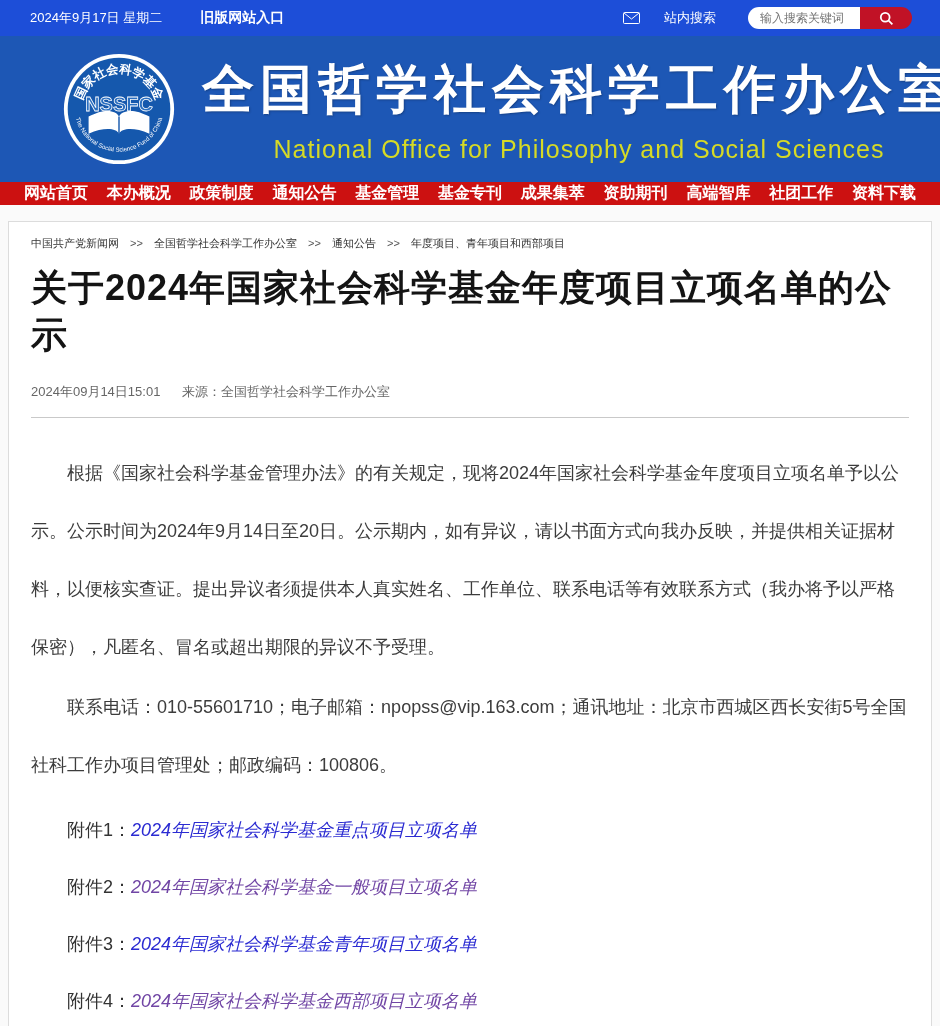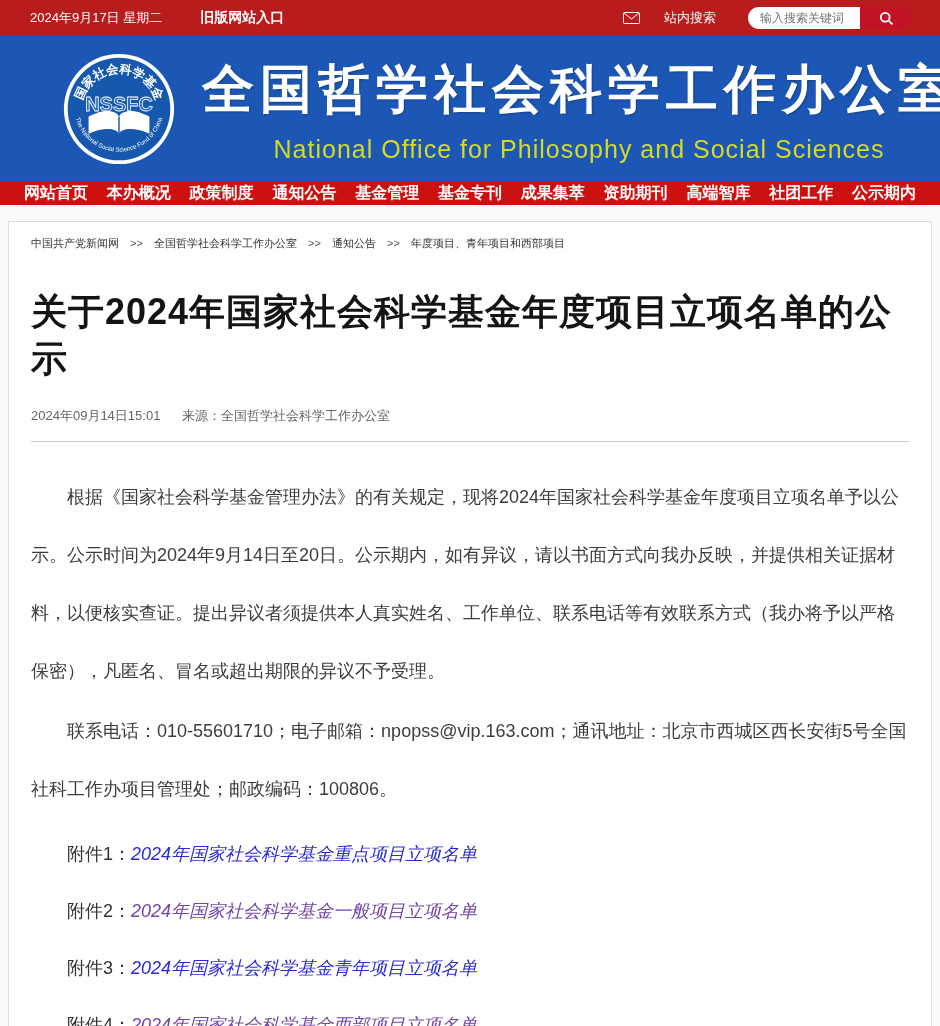--- a/index.html
+++ b/index.html
@@ -3,21 +3,21 @@
 <meta charset="utf-8">
 <style>
   * { margin:0; padding:0; box-sizing:border-box; }
   html,body { width:940px; }
   body {
     font-family:"Liberation Sans","DejaVu Sans",sans-serif;
     background:#fafafa; height:1026px; overflow:hidden; position:relative;
   }
   
   .topbar {
-    height:36px; background:#b91c1c; color:#fff;
+    height:36px; background:#1d4ed8; color:#fff;
     display:flex; align-items:center; justify-content:space-between;
     padding:0 28px 0 30px; font-size:13px;
   }
   .topbar-left { display:flex; align-items:center; gap:38px; }
   .old-site { color:#fff; font-weight:bold; text-decoration:none; font-size:14px; }
   .topbar-right { display:flex; align-items:center; gap:22px; }
   .mail-icon { display:inline-flex; align-items:center; cursor:pointer; margin-right:2px; }
   .search-label { font-size:13px; }
   .search-box { display:flex; height:22px; border-radius:11px; overflow:hidden; margin-left:10px; }
   .search-box input {
@@ -56,21 +56,21 @@
   }
   
   .content-box {
     background:#fff; border:1px solid #dcdcdc; margin:16px 8px 0 8px;
     padding:14px 22px 30px 22px; min-height:800px;
   }
   .breadcrumb { font-size:11px; color:#333; }
   .breadcrumb a { color:#333; text-decoration:none; }
   .breadcrumb .sep { margin:0 8px; color:#555; }
   .article-title {
-    margin-top:38px; font-size:36px; font-weight:bold; color:#141414;
+    margin-top:14px; font-size:36px; font-weight:bold; color:#141414;
     letter-spacing:1px; line-height:1.3;
   }
   .article-meta { margin-top:24px; font-size:13px; color:#666; }
   .article-meta .src { margin-left:18px; }
   .meta-divider { border:none; border-top:1px solid #c9c9c9; margin-top:16px; }
   .article-body { margin-top:26px; font-size:18px; color:#3c3c3c; }
   .article-body p {
     text-indent:2em; line-height:58px; margin-top:2px;
   }
   .attachment { line-height:42px; margin-top:15px; text-indent:2em; font-size:18px; color:#333; }
@@ -134,21 +134,21 @@
   <a href="#">网站首页</a>
   <a href="#">本办概况</a>
   <a href="#">政策制度</a>
   <a href="#">通知公告</a>
   <a href="#">基金管理</a>
   <a href="#">基金专刊</a>
   <a href="#">成果集萃</a>
   <a href="#">资助期刊</a>
   <a href="#">高端智库</a>
   <a href="#">社团工作</a>
-  <a href="#">公示期内</a>
+  <a href="#">资料下载</a>
 </div>
 
 <div class="content-box">
 
   <div class="breadcrumb">
     <a href="#">中国共产党新闻网</a>
     <span class="sep">&gt;&gt;</span>
     <a href="#">全国哲学社会科学工作办公室</a>
     <span class="sep">&gt;&gt;</span>
     <a href="#">通知公告</a>

